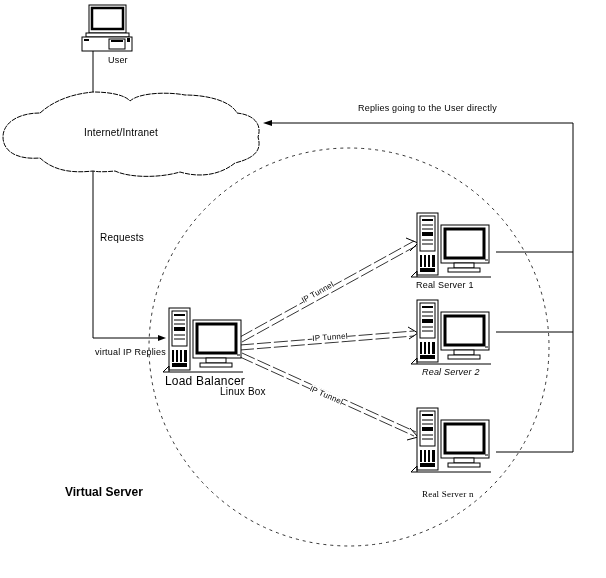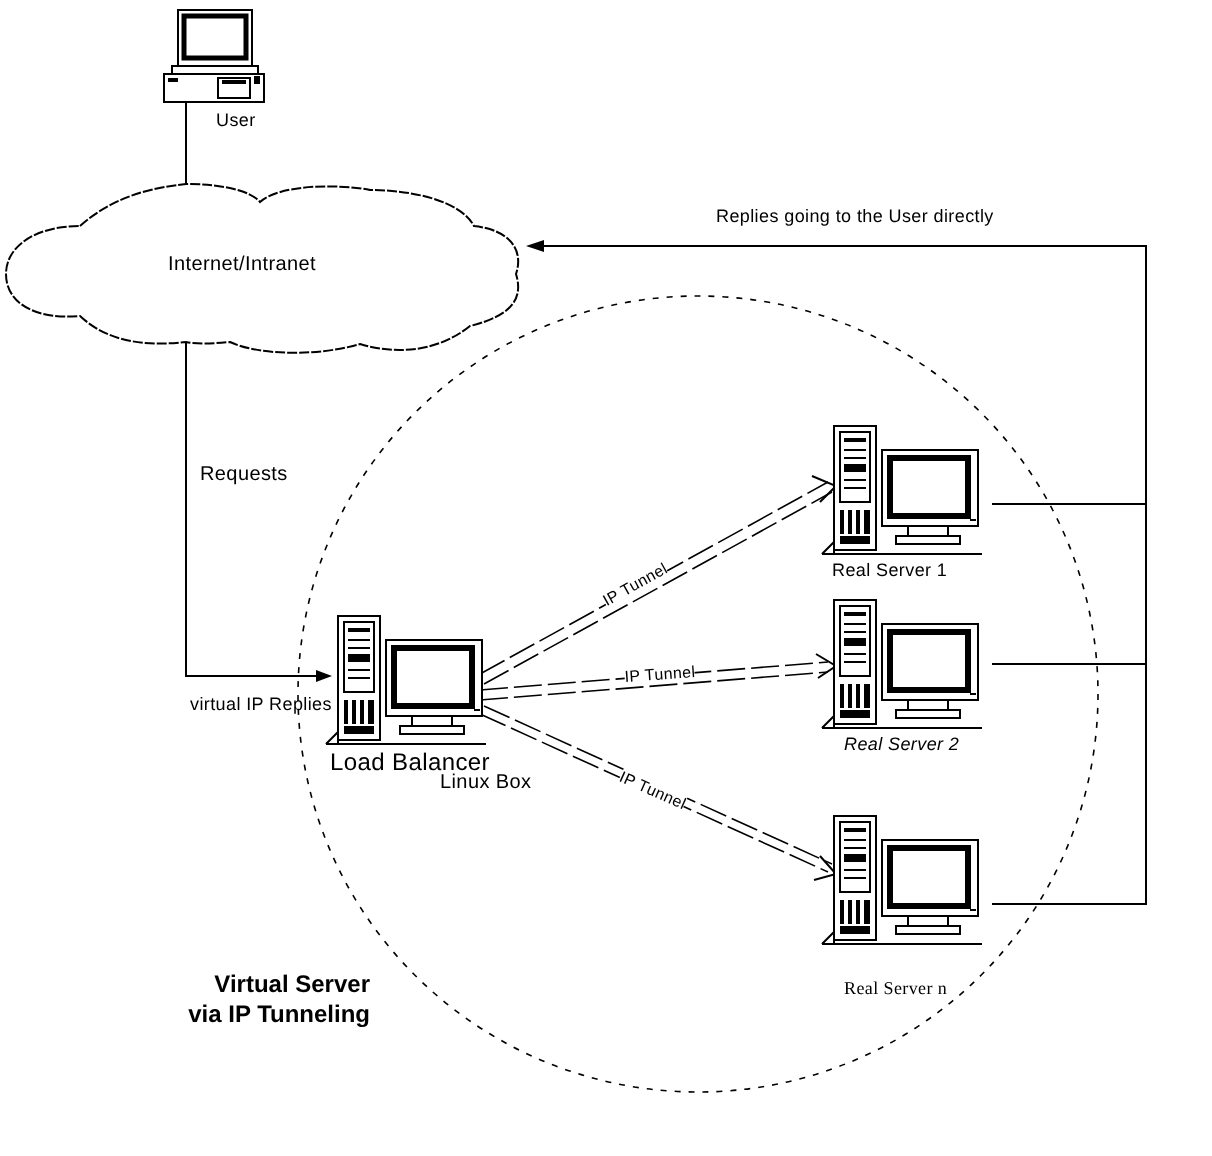--- a/index.html
+++ b/index.html
@@ -1,19 +1,19 @@
 <!DOCTYPE html>
 <html><head>
 <meta charset="utf-8">
 <style>
   html, body { margin: 0; padding: 0; background: #ffffff; }
   body { width: 606px; height: 578px; position: relative; overflow: hidden; font-family: "Liberation Sans", sans-serif; }
   svg { position: absolute; left: 0; top: 0; }
   .lbl { position: absolute; font-size: 9px; color: #000; white-space: nowrap; font-family: "Liberation Sans", sans-serif; letter-spacing: 0.2px; }
-  .title { position: absolute; font-size: 12px; font-weight: bold; color: #000; text-align: right; line-height: 15px; font-family: "Liberation Sans", sans-serif; }
+  .title { position: absolute; font-size: 12px; font-weight: bold; color: #000; text-align: left; line-height: 15px; font-family: "Liberation Sans", sans-serif; }
 </style>
 </head>
 <body>
 
 <svg width="606" height="578" viewBox="0 0 606 578">
   <defs>
     <g id="tower-ws">
 
       <rect x="0" y="0" width="21" height="62" fill="#fff" stroke="#000" stroke-width="1"></rect>
       <rect x="3" y="3" width="15" height="35" fill="#fff" stroke="#000" stroke-width="1"></rect>
@@ -103,14 +103,13 @@
 <div class="lbl" style="left:398px;top:280px;margin-left:18px;">Real Server 1</div>
 <div class="lbl" style="left:422px;top:367px;font-style:italic;">Real Server 2</div>
 <div class="lbl" style="left:422px;top:489px;font-family:Liberation Serif, serif;">Real Server n</div>
 
 <div class="lbl" style="left:300px;top:297px;transform:rotate(-29deg);transform-origin:left top;font-size:8px;background:#fff;">IP Tunnel</div>
 <div class="lbl" style="left:312px;top:334px;transform:rotate(-4deg);transform-origin:left top;font-size:8px;background:#fff;">IP Tunnel</div>
 <div class="lbl" style="left:312px;top:384px;transform:rotate(24deg);transform-origin:left top;font-size:8px;background:#fff;">IP Tunnel</div>
 
 <div class="title" style="left:65px;top:485px;width:120px;">
   <div>Virtual Server</div>
-  <div>via IP Tunneling</div>
 </div>
 
 </body></html>

